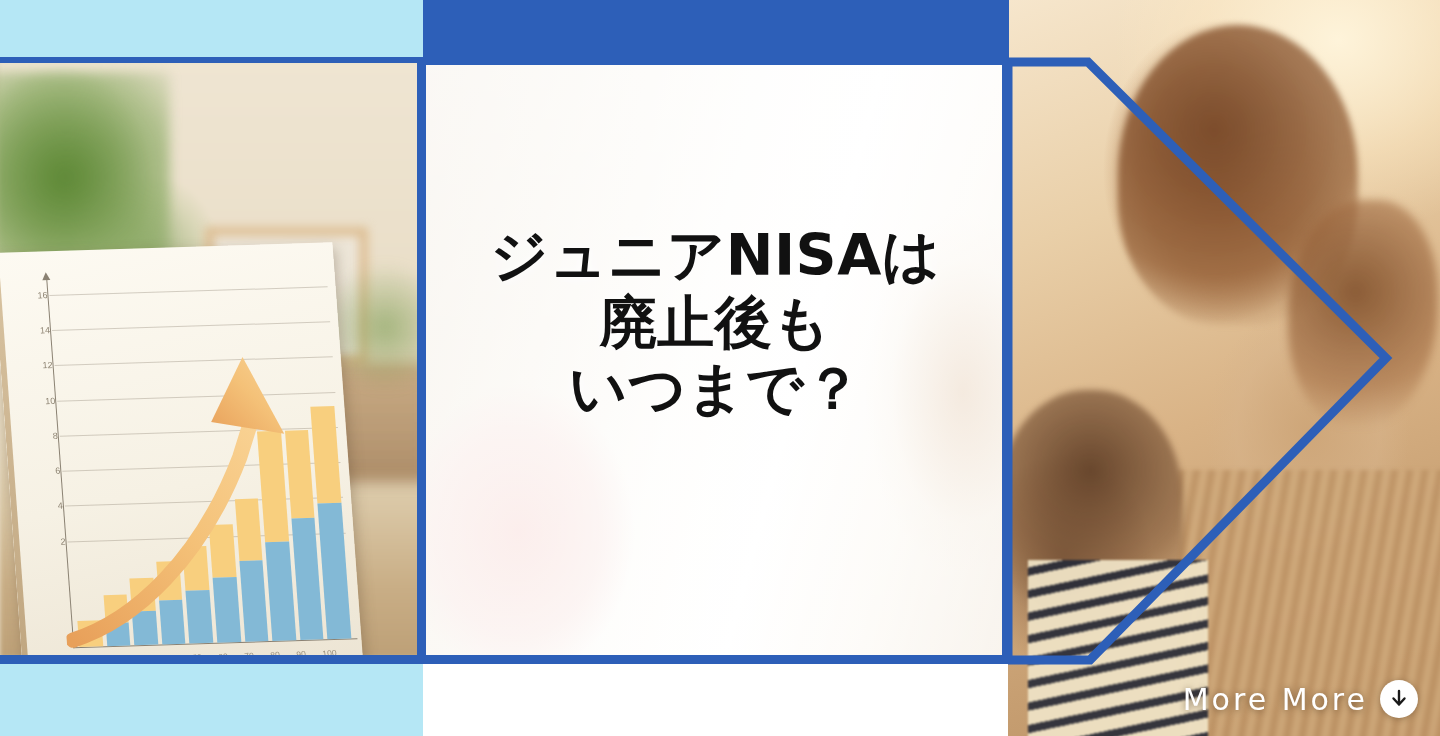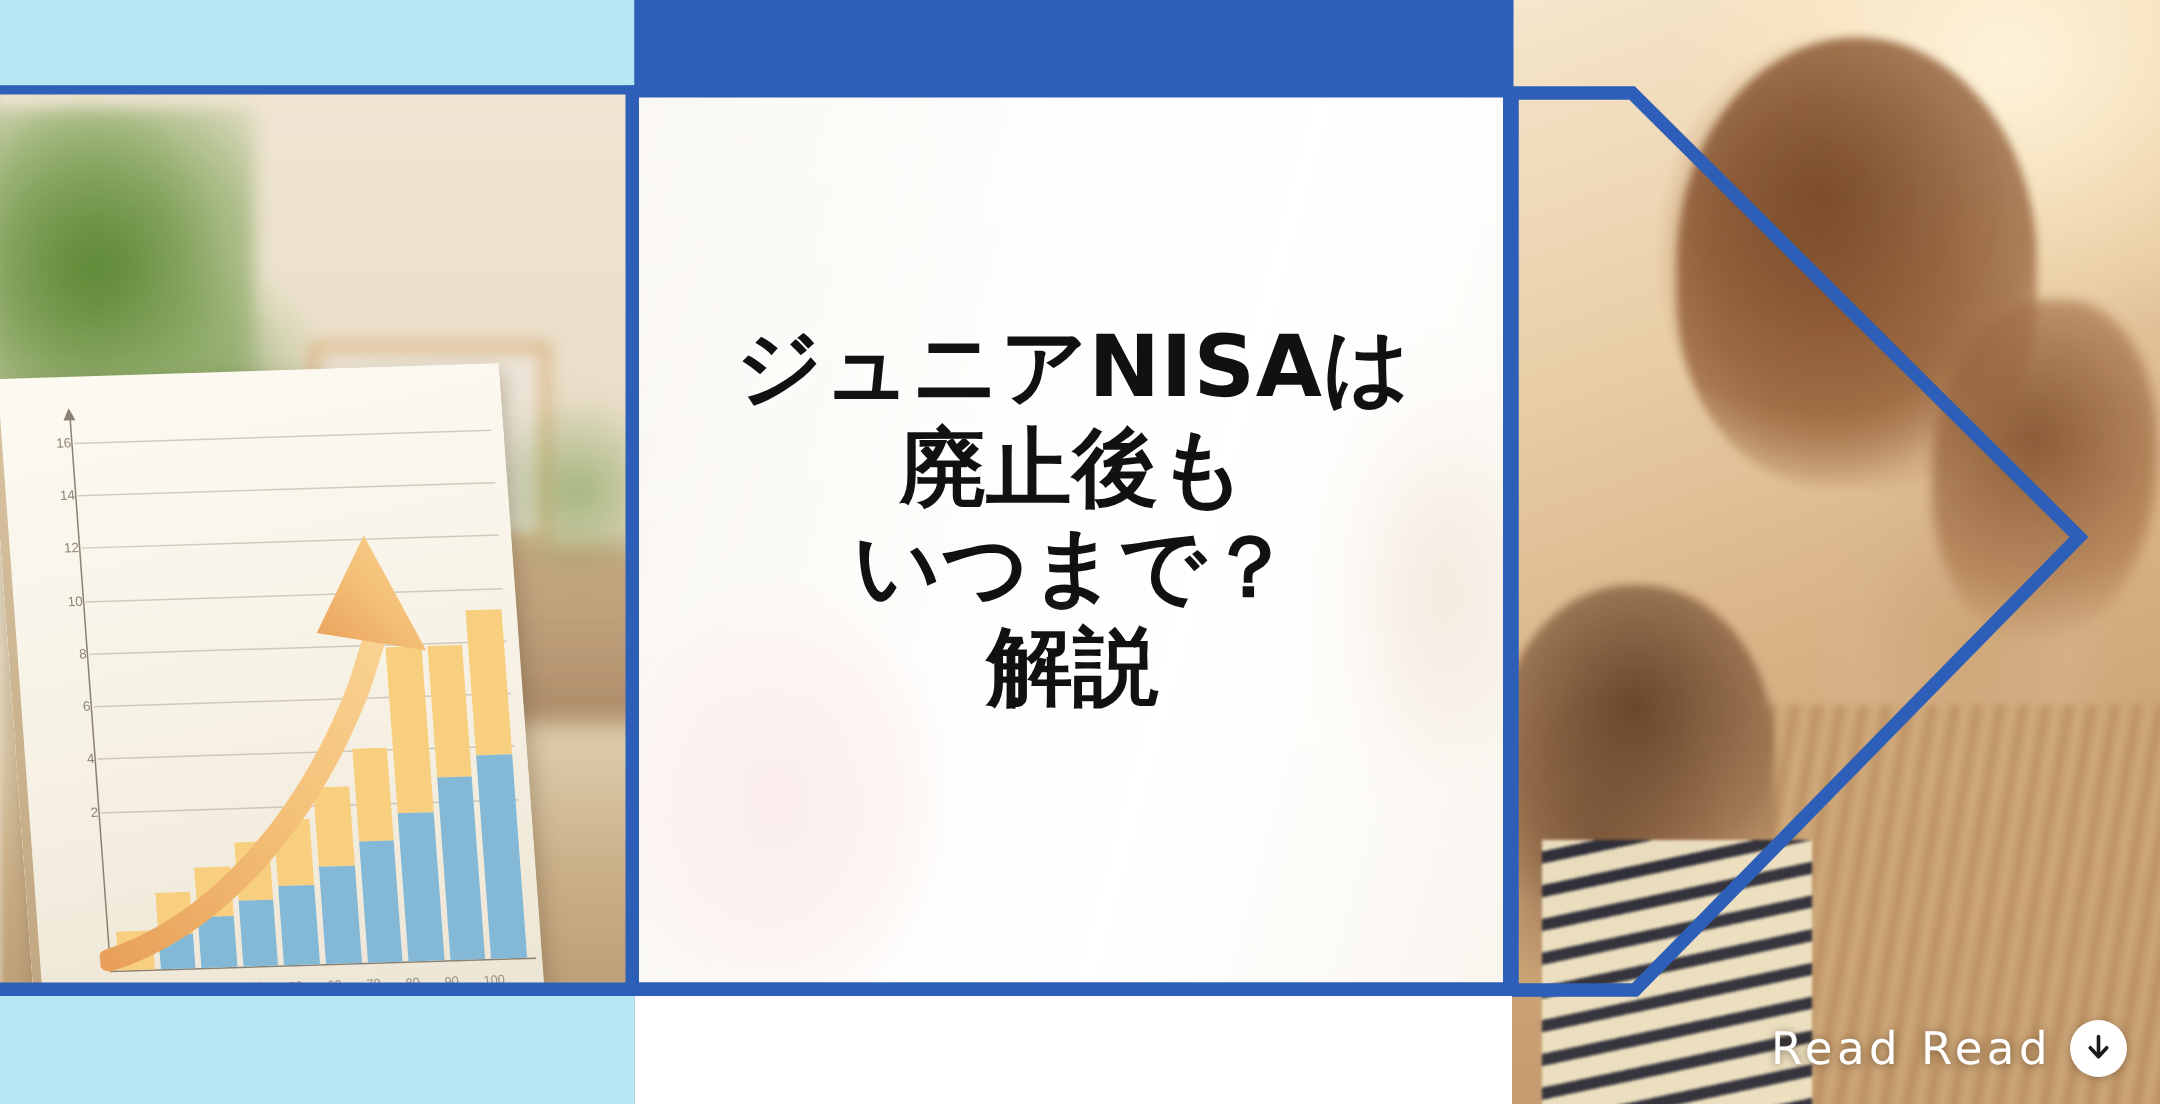--- a/index.html
+++ b/index.html
@@ -51,21 +51,21 @@
   
   .panel-center{position:absolute;left:423px;top:62px;width:585px;height:596px;overflow:hidden;background:#f3ece1;}
   .center-photo{position:absolute;inset:0;
     background:
       radial-gradient(150px 190px at 95px 470px, rgba(247,214,210,.95) 0%, rgba(248,225,222,.7) 55%, rgba(250,246,240,0) 78%),
       radial-gradient(120px 220px at 540px 330px, rgba(215,175,135,.6) 0%, rgba(240,225,205,.2) 60%, rgba(250,246,240,0) 82%),
       linear-gradient(105deg,#efe7da 0%,#f6f1e8 22%,#fdfcf9 46%,#ffffff 62%,#fbf7f0 80%,#f0e6d8 100%);
   }
   .center-veil{position:absolute;inset:0;background:linear-gradient(180deg,rgba(255,255,255,.72) 0%,rgba(255,255,255,.62) 45%,rgba(255,255,255,.55) 100%);}
   .center-border{position:absolute;inset:0;border:3px solid #2d5fb8;box-sizing:border-box;}
-  .headline{position:absolute;left:0;right:0;top:150px;text-align:center;
+  .headline{position:absolute;left:0;right:0;top:160px;text-align:center;
     font-family:"DejaVu Sans","Liberation Sans",sans-serif;
     font-weight:700;font-size:57px;line-height:1.17;color:#111111;letter-spacing:0.5px;
     text-shadow:0 0 10px rgba(255,255,255,.95),0 0 22px rgba(255,255,255,.85);}
   .headline .ln{display:block;white-space:nowrap;}
 
   
   .panel-right{position:absolute;left:1008px;top:0;width:432px;height:736px;overflow:hidden;background:#d8b48a;}
   .right-photo{position:absolute;inset:0;
     background:
       radial-gradient(300px 260px at 330px 40px, rgba(255,245,220,.95) 0%, rgba(255,236,200,.45) 45%, rgba(240,215,180,0) 75%),
@@ -214,21 +214,20 @@
   </div>
 
   <div class="panel-center">
     <div class="center-photo"></div>
     <div class="center-veil"></div>
     <div class="center-border"></div>
     <div class="headline">
       <span class="ln">ジュニアNISAは</span>
       <span class="ln">廃止後も</span>
       <span class="ln">いつまで？</span>
-      <span class="ln">解説</span>
     </div>
   </div>
 
   <div class="panel-right">
     <div class="right-photo"></div>
     <div class="right-hair"></div>
     <div class="right-tail"></div>
     <div class="right-cardigan"></div>
     <div class="right-kid"></div>
     <div class="right-stripes"></div>
@@ -241,21 +240,21 @@
   <div class="band-top-blue"></div>
   <div class="rule-top"></div>
   <div class="rule-bot-left"></div>
   <div class="rule-bot-center"></div>
   <div class="band-bot-cyan"></div>
   <div class="band-bot-center"></div>
   <div class="vrule-left"></div>
   <div class="vrule-right"></div>
 
   <div class="readmore">
-    <span class="readmore-label">Read Read</span>
+    <span class="readmore-label">More More</span>
     <span class="readmore-icon">
       <svg width="22" height="22" viewBox="0 0 22 22" aria-hidden="true">
         <path d="M11 3 L11 15 M11 16.5 L5.5 10.5 M11 16.5 L16.5 10.5" stroke="#1a1a1a" stroke-width="2.4" fill="none" stroke-linecap="round" stroke-linejoin="round"></path>
       </svg>
     </span>
   </div>
 
 </div>
 
 </body></html>

